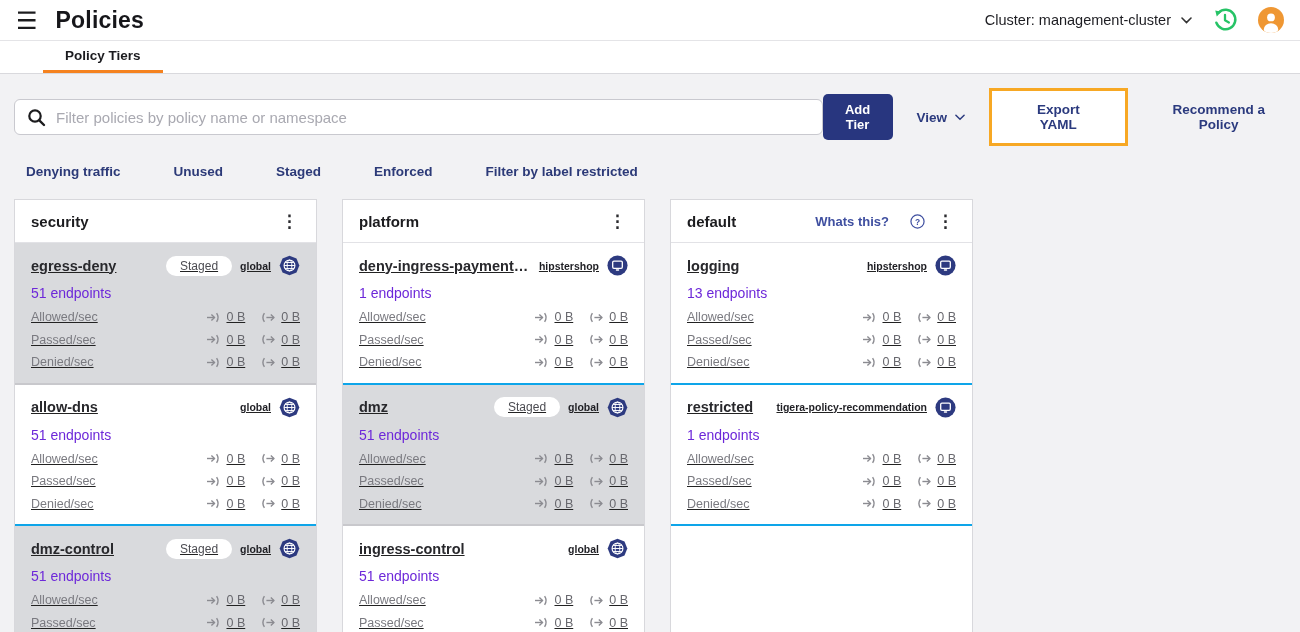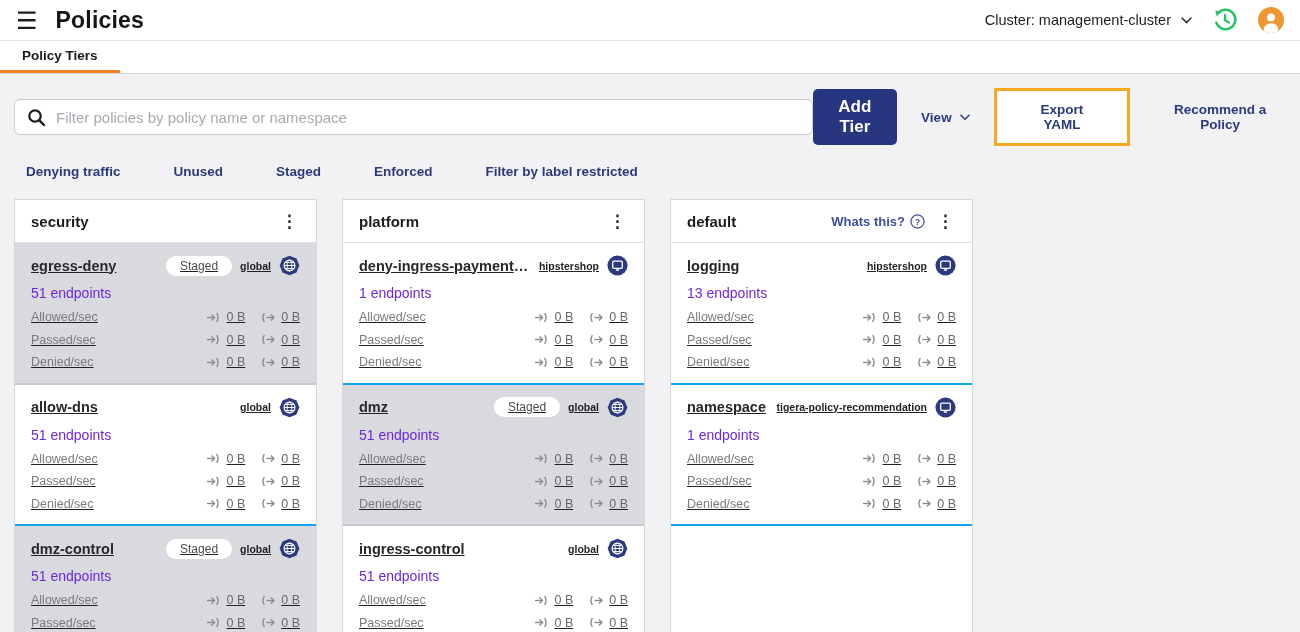--- a/index.html
+++ b/index.html
@@ -8,45 +8,45 @@
 
   
   .topbar { height:40px; background:#fff; display:flex; align-items:center; padding:0 16px; gap:18px; }
   .menu-btn { font-size:24px; line-height:1; color:#1c1c1e; cursor:pointer; padding-top:2px; }
   .page-title { font-size:23px; font-weight:800; color:#16161a; letter-spacing:.2px; }
   .topbar-right { margin-left:auto; display:flex; align-items:center; gap:20px; }
   .cluster-select { display:flex; align-items:center; gap:10px; font-size:14.5px; color:#1d1d22; cursor:pointer; }
   .icon-btn { display:flex; align-items:center; cursor:pointer; }
 
   
-  .tabbar { background:#fff; border-top:1px solid #e4e4e7; border-bottom:1px solid #d9d9dd; display:flex; height:34px; }
+  .tabbar { background:#fff; border-top:1px solid #e4e4e7; border-bottom:1px solid #d9d9dd; display:flex; height:34px;padding-left:43px; }
   .tab { display:flex; align-items:center; padding:0 22px; font-size:13.5px; font-weight:700; color:#9b9ba2; cursor:pointer; border-bottom:3px solid transparent; }
   .tab.active { color:#1b1b1f; border-bottom-color:#f5821f; }
 
   
   .content { padding:14px; }
   .toolbar { display:flex; align-items:center; }
   .searchbox { width:813px; height:36px; background:#fff; border:1px solid #c9c9cf; border-radius:6px; display:flex; align-items:center; padding:0 12px; gap:10px; }
   .searchbox input { flex:1; border:none; outline:none; font-family:inherit; font-size:15px; color:#333; background:transparent; }
   .searchbox input::placeholder { color:#a9a9b1; }
   .toolbar-actions { margin-left:auto; display:flex; align-items:center; gap:24px; }
-  .btn-primary { background:#28367f; color:#fff; border:none; border-radius:5px; padding:8px 9px; font-size:17px; font-weight:700; font-family:inherit; cursor:pointer; }
+  .btn-primary { background:#28367f; color:#fff; border:none; border-radius:5px; padding:8px 9px; font-size:13px; font-weight:700; font-family:inherit; cursor:pointer; }
   .btn-text { display:flex; align-items:center; gap:8px; color:#2b3a7e; font-size:13.5px; font-weight:700; cursor:pointer; background:none; border:none; font-family:inherit; }
   .export-highlight { border:3px solid #f7a824; background:#fff; padding:11px 25px; cursor:pointer; }
   .export-highlight span { color:#2b3a7e; font-size:13.5px; font-weight:700; }
 
   .filters { display:flex; gap:53px; margin:18px 0 0 12px; }
   .filter-link { color:#2c3a78; font-size:13.5px; font-weight:700; cursor:pointer; }
 
   
   .tiers { display:flex; gap:25px; margin-top:20px; height:440px; }
   .tier { width:303px; background:#fff; border:1px solid #d8d8dc; overflow:hidden; display:flex; flex-direction:column; }
   .tier-header { flex:none; height:43px; display:flex; align-items:center; padding:0 16px; border-bottom:1px solid #e2e2e6; gap:10px; }
   .tier-name { font-size:15px; font-weight:800; color:#1c1c1f; flex:1; }
-  .whats-this { display:flex; align-items:center; gap:5px; color:#3f4fa0; font-size:13px; font-weight:600; cursor:pointer; }
+  .whats-this { display:flex; align-items:center; gap:21px; color:#3f4fa0; font-size:13px; font-weight:600; cursor:pointer; }
   .kebab { font-size:17px; font-weight:700; color:#2a2a2e; cursor:pointer; padding:0 2px; line-height:1; }
 
   .policy-card { padding:12px 16px 9px; border-bottom:2px solid #0ea5e9; background:#fff; cursor:pointer;text-decoration:underline; }
   .policy-card.staged { background:#d9dadd; border-bottom-color:#c8c8cc; }
   .card-top { display:flex; align-items:center; gap:8px; }
   .policy-name { font-size:14.5px; font-weight:700; color:#28282c; flex:1; white-space:nowrap; overflow:hidden; text-overflow:ellipsis; }
   .pill { background:#fff; border-radius:12px; padding:3px 14px; font-size:12px; color:#4c4c52; white-space:nowrap; }
   .scope-label { font-size:10.5px; font-weight:700; color:#1f1f24; white-space:nowrap; }
   .endpoints { display:inline-block; margin:9px 0 5px; color:#6d28d9; font-size:14px; text-decoration:none; cursor:pointer; }
   .stat-row { display:flex; align-items:center; height:22.5px; font-size:12.5px; color:#7a7a80; }
@@ -575,21 +575,21 @@
               <svg width="15" height="11" viewBox="0 0 15 11">
                 <use href="#ic-out"></use>
               </svg>
               <span>0 B</span>
             </span>
         </div>
       </article>
 
       <article class="policy-card">
         <div class="card-top">
-          <h3 class="policy-name">namespace</h3>
+          <h3 class="policy-name">restricted</h3>
           <span class="scope-label">tigera-policy-recommendation</span>
           <svg width="21" height="21" viewBox="0 0 24 24" style="flex:none">
               <use href="#ic-ns"></use>
             </svg>
         </div>
         <a class="endpoints">1 endpoints</a>
         <div class="stat-row">
           <span class="stat-label">Allowed/sec</span>
           <span class="io-group">
               <svg width="15" height="11" viewBox="0 0 15 11">

